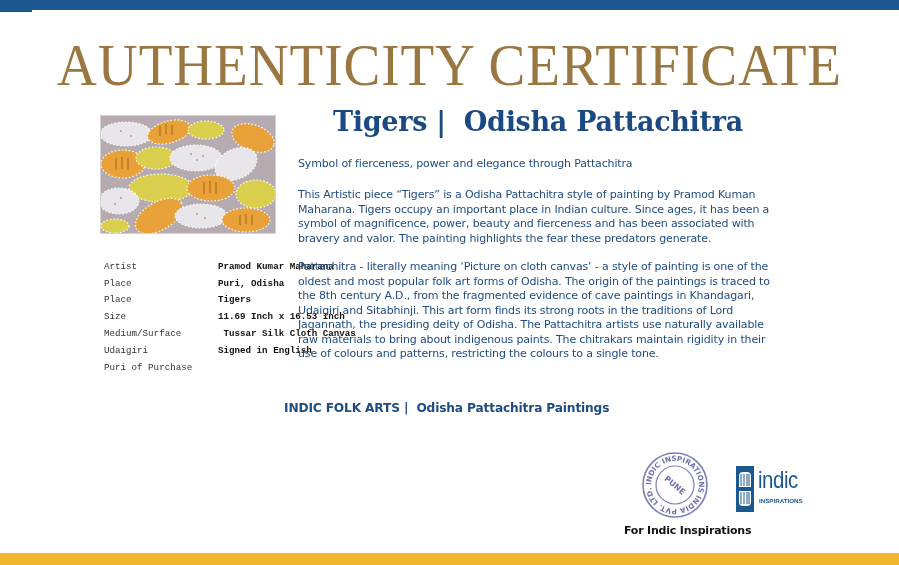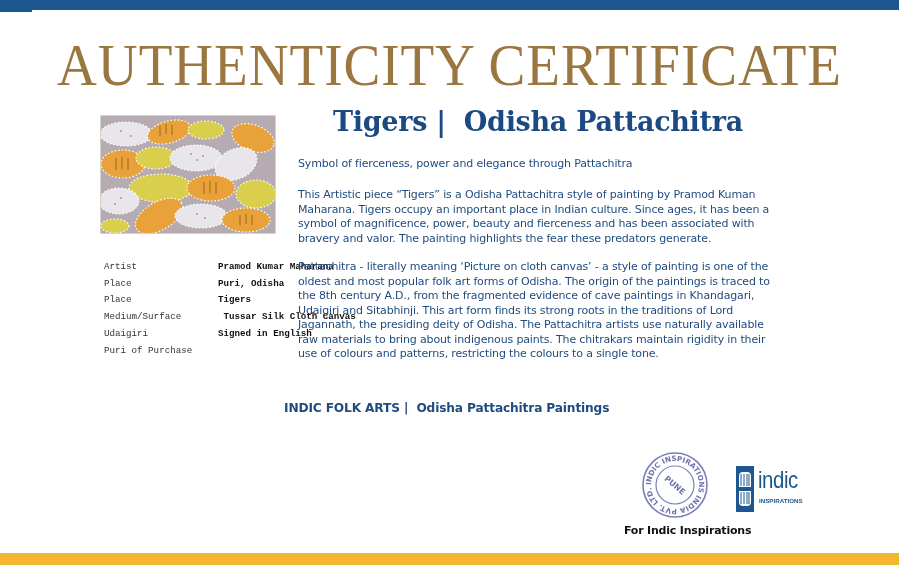--- a/index.html
+++ b/index.html
@@ -87,20 +87,24 @@
   </div>
   <div class="row">
     <span class="label">Place</span>
     <span class="value">Puri, Odisha</span>
   </div>
   <div class="row">
     <span class="label">Place</span>
     <span class="value">Tigers</span>
   </div>
   <div class="row">
+    <span class="label">Size</span>
+    <span class="value">11.69 Inch x 16.53 Inch</span>
+  </div>
+  <div class="row">
     <span class="label">Medium/Surface</span>
     <span class="value" style="white-space:pre;text-align:right;"> Tussar Silk Cloth Canvas</span>
   </div>
   <div class="row">
     <span class="label">Udaigiri</span>
     <span class="value">Signed in English</span>
   </div>
   <div class="row">
     <span class="label" style="white-space:nowrap;">Puri of Purchase</span>
     <span class="value"></span>

